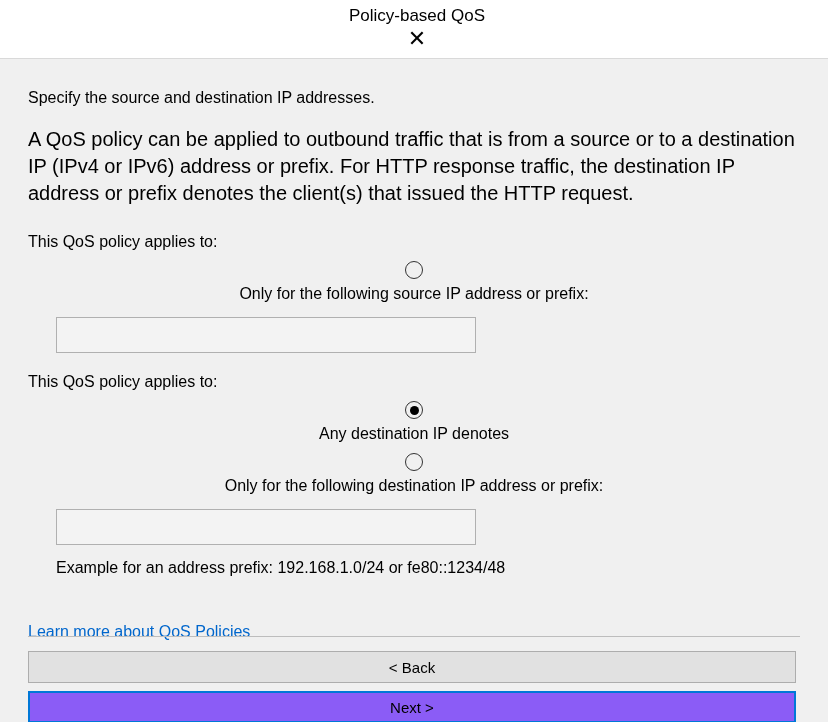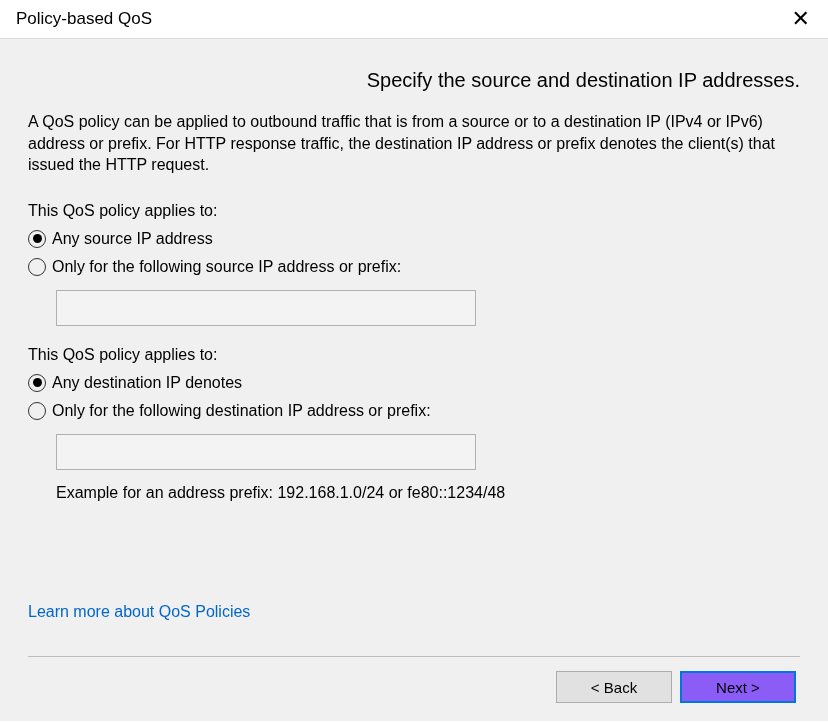--- a/index.html
+++ b/index.html
@@ -1,18 +1,19 @@
 <!DOCTYPE html>
 <html><head>
   <meta charset="utf-8">
   <style>
     * {
       box-sizing: border-box;
       margin: 0;
       padding: 0;
+      flex-direction: column;
     }
     body {
       font-family: "Segoe UI", Tahoma, sans-serif;
       font-size: 15px;
       background: #fff;
       width: 828px;
       height: 722px;
       overflow: hidden;
     }
     .titlebar {
@@ -33,26 +34,25 @@
       padding: 2px 8px;
       cursor: default;
     }
     .content-area {
       background: #f0f0f0;
       padding: 30px 28px 20px 28px;
       height: calc(100% - 40px);
       position: relative;
     }
     .heading {
+      font-size: 16px;
+      margin-bottom: 12px;
+    }
+    .description {
       font-size: 20px;
-      margin-bottom: 12px;
-      text-align: right;
-    }
-    .description {
-      font-size: 16px;
       line-height: 1.35;
       margin-bottom: 26px;
       max-width: 770px;
       margin-top: 19px;
     }
     .group-label {
       font-size: 16px;
       margin-bottom: 10px;
     }
     .radio-row {
@@ -152,24 +152,20 @@
 </div>
 
 <div class="content-area">
 
   <div class="heading">Specify the source and destination IP addresses.</div>
   <div class="description">A QoS policy can be applied to outbound traffic that is from a source or to a destination IP (IPv4 or IPv6) address or prefix. For HTTP response traffic, the destination IP address or prefix denotes the client(s) that issued the HTTP request.</div>
 
   
   <div class="group-label">This QoS policy applies to:</div>
 
-  <div class="radio-row">
-    <span class="radio selected"></span>
-    <span class="radio-label">Any source IP address</span>
-  </div>
 
   <div class="radio-row">
     <span class="radio"></span>
     <span class="radio-label">Only for the following source IP address or prefix:</span>
   </div>
 
   <input type="text" class="text-input disabled" disabled="" value="" style="">
 
   
   <div class="group-label">This QoS policy applies to:</div>

